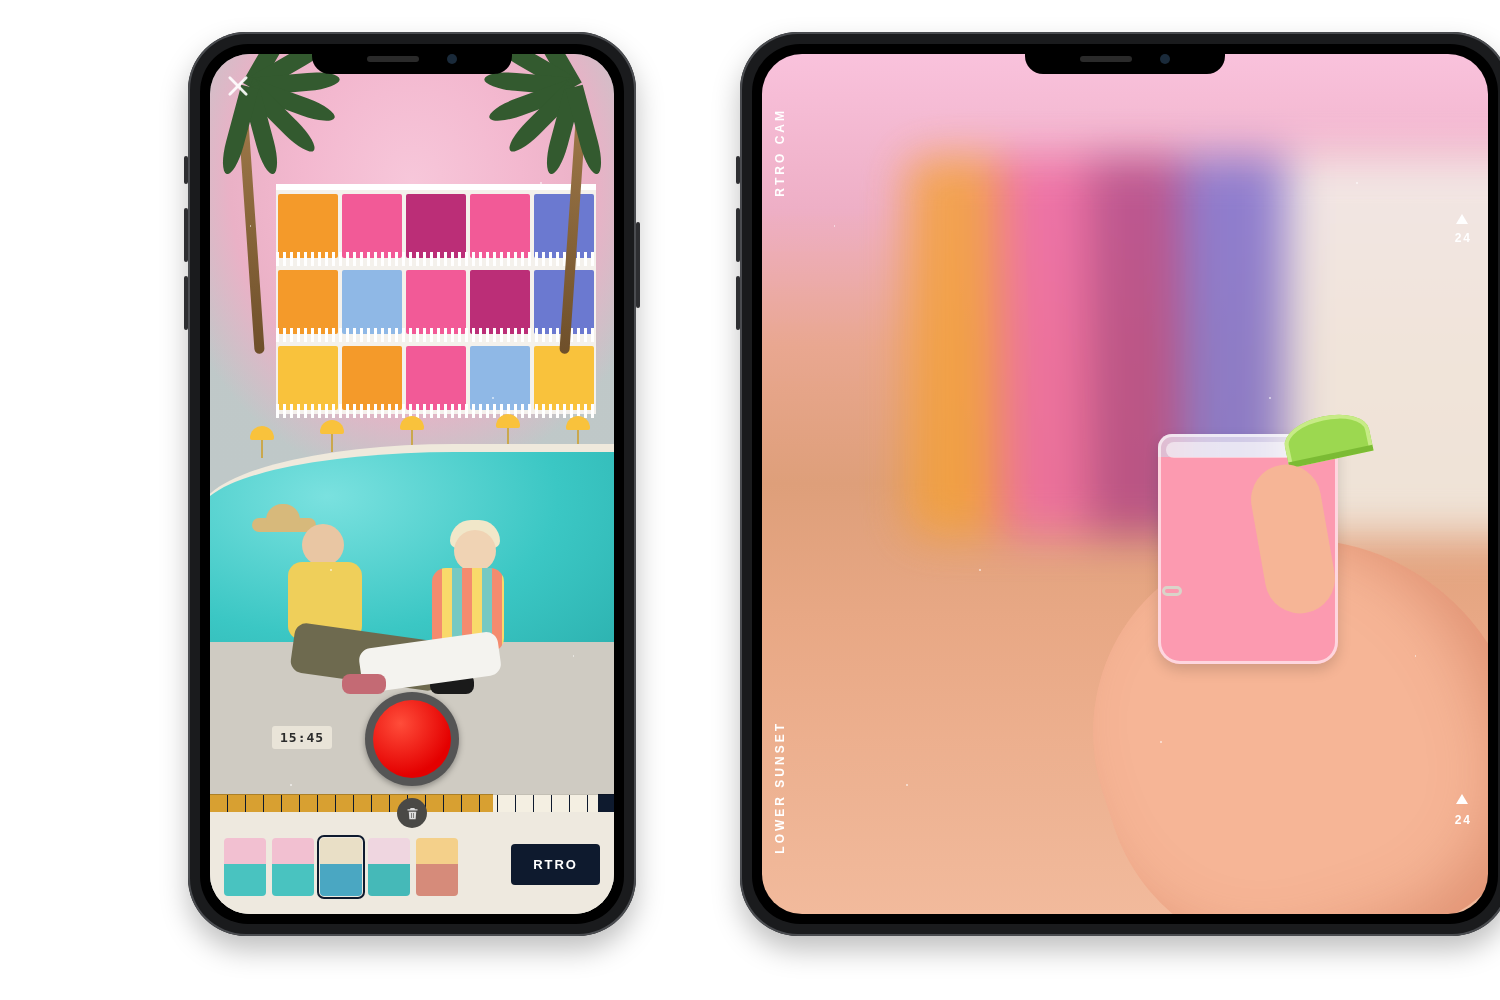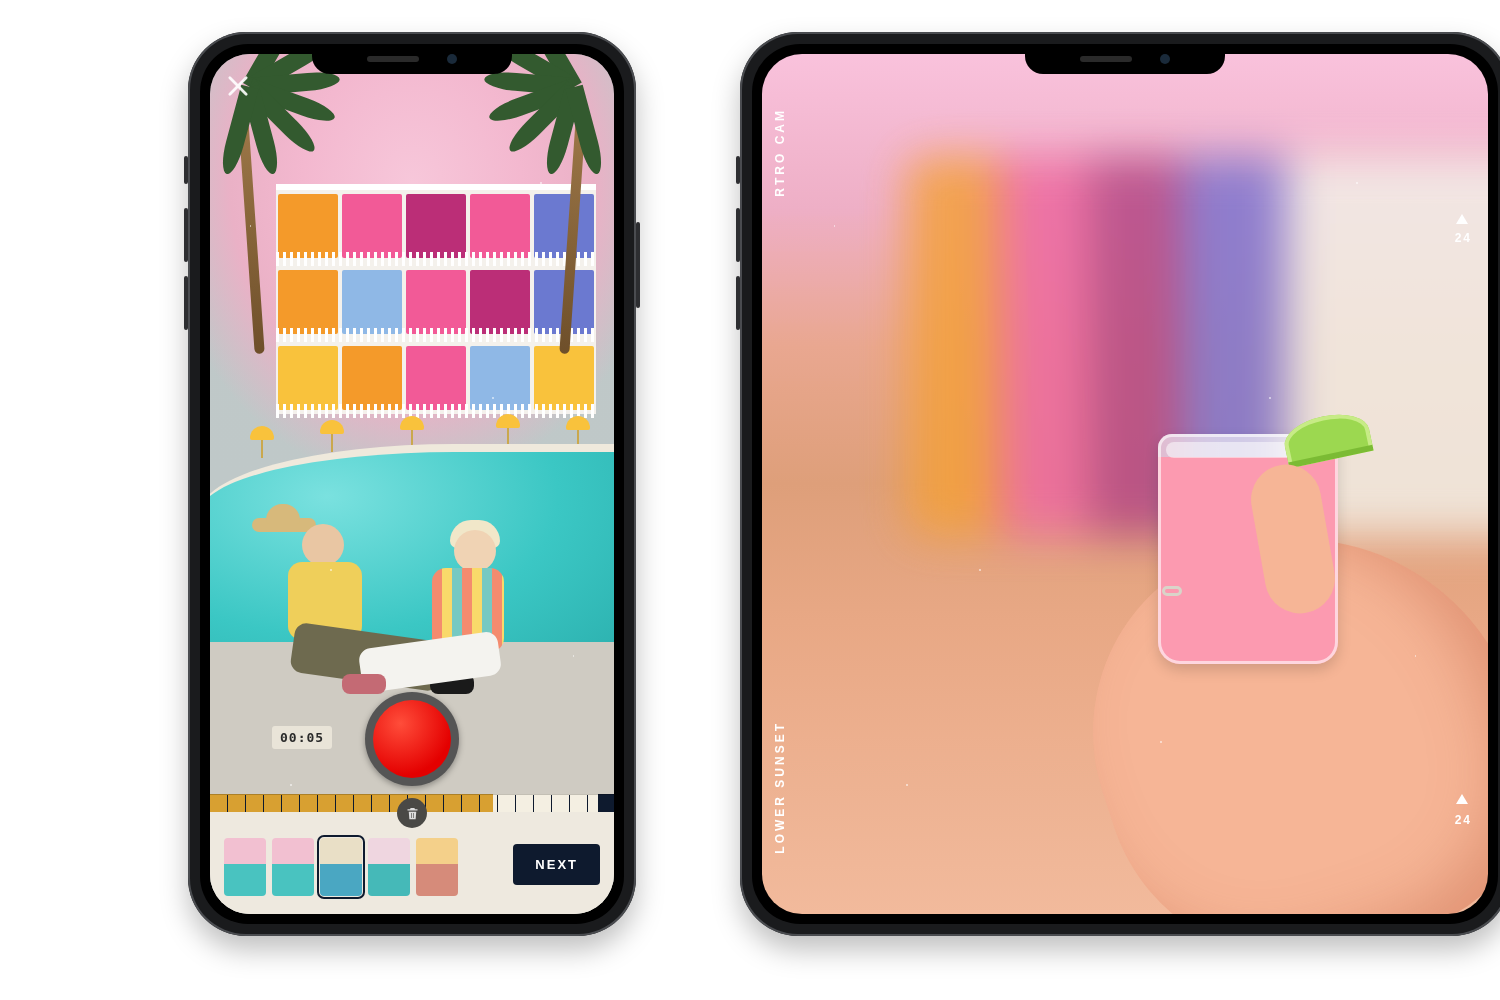--- a/index.html
+++ b/index.html
@@ -331,21 +331,21 @@
           </div>
           <div class="dust"></div>
         </div>
 
         <div class="close-x">
           <svg viewBox="0 0 24 24" fill="none" stroke="#fff" stroke-width="2.4" stroke-linecap="round">
             <path d="M5 5 L19 19 M19 5 L5 19"></path>
           </svg>
         </div>
 
-        <div class="timer">00:05</div>
+        <div class="timer">15:45</div>
 
         <div class="rec-btn">
           <div class="core"></div>
         </div>
 
         <div class="timeline">
           <div class="ticks"></div>
         </div>
 
         <div class="tray">
@@ -370,21 +370,21 @@
             <div class="thumb t4">
                 <div class="sky"></div>
                 <div class="gnd"></div>
               </div>
             <div class="thumb t5">
                 <div class="sky"></div>
                 <div class="gnd"></div>
               </div>
           </div>
           <div class="next-btn">
-            <span>NEXT</span>
+            <span>RTRO</span>
           </div>
         </div>
 
       </div>
       <div class="notch">
         <div class="speaker"></div>
           <div class="camdot"></div>
       </div>
     </div>
   </div>

